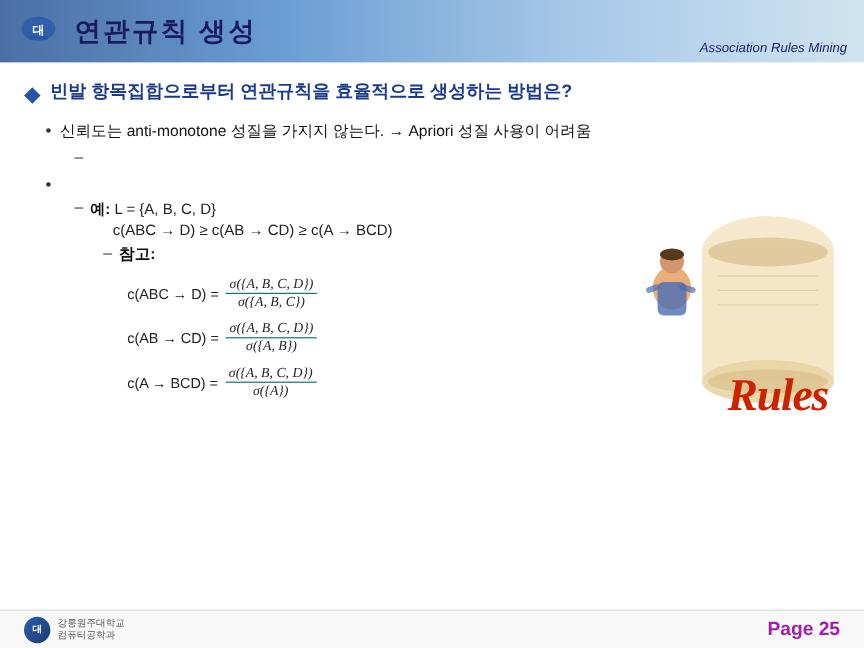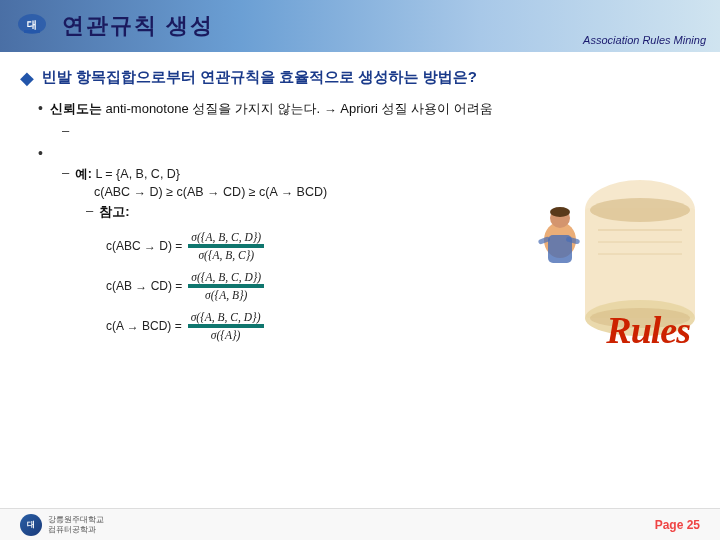--- a/index.html
+++ b/index.html
@@ -98,21 +98,21 @@
       color: #333;
     }
 
     .item-text {
       font-size: 13px;
       color: #111;
       line-height: 1.5;
     }
 
     .item-text .ko-bold {
-      font-weight: bold;
+      font-weight: normal;
     }
 
     
     .sub-item {
       display: flex;
       align-items: flex-start;
       margin-left: 24px;
       margin-bottom: 2px;
     }
 
@@ -168,21 +168,21 @@
     }
 
     .fraction {
       display: inline-flex;
       flex-direction: column;
       align-items: center;
       font-size: 11.5px;
     }
 
     .fraction .numerator {
-      border-bottom: 4px solid #0f766e;
+      border-bottom: 1px solid #0f766e;
       padding-bottom: 1px;
       padding: 0 3px 1px 3px;
       text-align: right;
     }
 
     .fraction .denominator {
       padding: 1px 3px 0 3px;
       text-align: center;
     }
 
@@ -230,22 +230,22 @@
       font-weight: bold;
     }
 
     .logo-text {
       font-size: 8px;
       color: #555;
       line-height: 1.2;
     }
 
     .page-num {
-      font-size: 12px;
-      color: #ef4444;
+      font-size: 16px;
+      color: #a21caf;
       font-weight: bold;
     }
 
     .footer-credit {
       font-size: 9px;
       color: #555;
       text-align: right;
       font-style: italic;
     }
 

